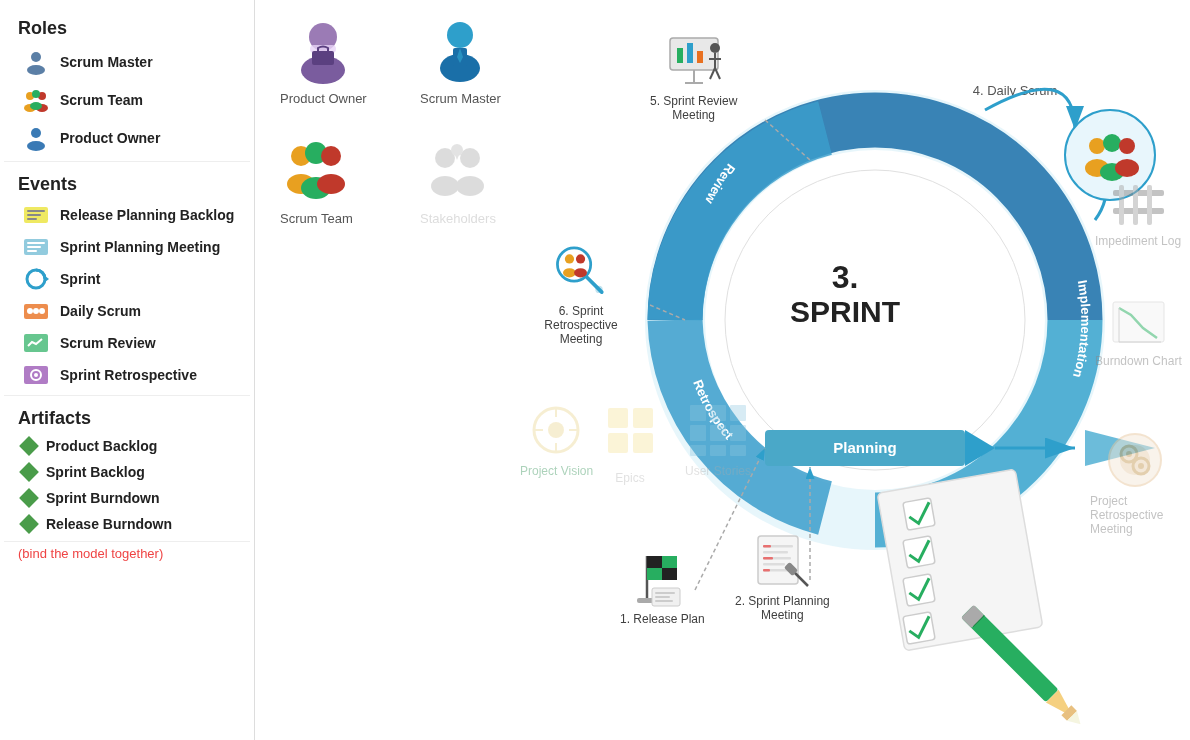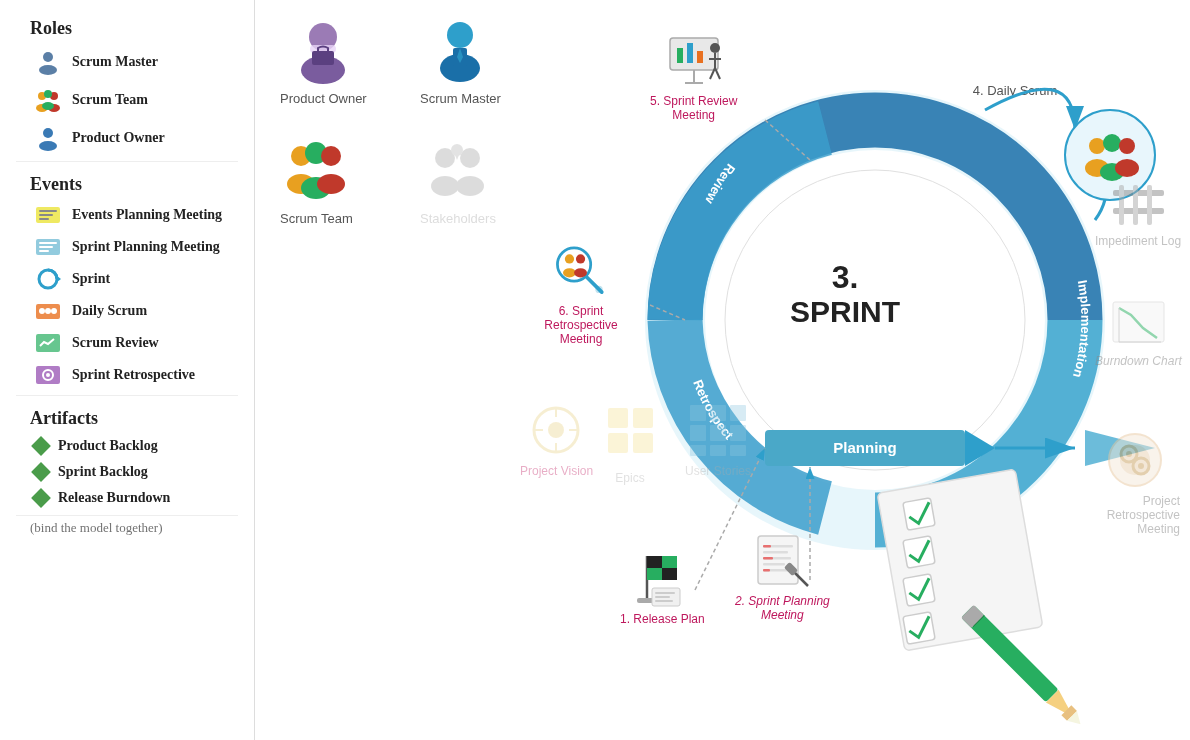--- a/index.html
+++ b/index.html
@@ -11,23 +11,22 @@
       overflow: hidden;
       display: flex;
     }
 
     
     #sidebar {
       width: 255px;
       min-width: 255px;
       height: 740px;
       border-right: 1px solid #ddd;
-      padding: 10px 16px;
+      padding: 10px 4px;
       overflow-y: auto;
-      font-family: Liberation Serif, serif;
     }
     .sidebar-section-title {
       font-size: 18px;
       font-weight: bold;
       padding: 8px 14px 4px;
       color: #222;
     }
     .sidebar-item {
       display: flex;
       align-items: center;
@@ -108,21 +107,21 @@
     }
     .event-icon {
       width: 60px;
       height: 60px;
       display: flex;
       align-items: center;
       justify-content: center;
     }
     .event-label {
       font-size: 12px;
-      color: #be185d;
+      color: #404040;
       text-align: center;
       max-width: 100px;
     }
 
     
     svg.diagram-svg {
       position: absolute;
       top: 0; left: 0;
       width: 935px;
       height: 740px;
@@ -133,21 +132,21 @@
     .right-artifact {
       position: absolute;
       display: flex;
       flex-direction: column;
       align-items: center;
       gap: 4px;
     }
     .right-artifact-label {
       font-size: 12px;
       color: #888;
-      text-align: right;
+      text-align: left;
     }
 
     
     .checklist-img {
       position: absolute;
       bottom: 0;
       right: 0;
       width: 330px;
       height: 280px;
     }
@@ -200,21 +199,21 @@
 
   <div class="sidebar-item">
     <div class="icon-rect">
       <svg width="28" height="20" viewBox="0 0 28 20">
         <rect x="2" y="2" width="24" height="16" rx="2" fill="#e8e020" opacity="0.7"></rect>
         <rect x="5" y="5" width="18" height="2" rx="1" fill="#888"></rect>
         <rect x="5" y="9" width="14" height="2" rx="1" fill="#888"></rect>
         <rect x="5" y="13" width="10" height="2" rx="1" fill="#888"></rect>
       </svg>
     </div>
-    <span class="sidebar-item-label">Events Planning Meeting</span>
+    <span class="sidebar-item-label">Release Planning Backlog</span>
   </div>
 
   <div class="sidebar-item">
     <div class="icon-rect">
       <svg width="28" height="20" viewBox="0 0 28 20">
         <rect x="2" y="2" width="24" height="16" rx="2" fill="#4aa8c8" opacity="0.6"></rect>
         <rect x="5" y="5" width="18" height="2" rx="1" fill="#fff"></rect>
         <rect x="5" y="9" width="14" height="2" rx="1" fill="#fff"></rect>
         <rect x="5" y="13" width="10" height="2" rx="1" fill="#fff"></rect>
       </svg>
@@ -273,26 +272,30 @@
   <div class="sidebar-item">
     <div class="diamond"></div>
     <span class="sidebar-item-label">Product Backlog</span>
   </div>
   <div class="sidebar-item">
     <div class="diamond"></div>
     <span class="sidebar-item-label">Sprint Backlog</span>
   </div>
   <div class="sidebar-item">
     <div class="diamond"></div>
+    <span class="sidebar-item-label">Sprint Burndown</span>
+  </div>
+  <div class="sidebar-item">
+    <div class="diamond"></div>
     <span class="sidebar-item-label">Release Burndown</span>
   </div>
 
   <hr class="sidebar-divider">
 
-  <div style="padding: 0 14px 8px 14px; font-size: 13px; color: #737373;">(bind the model together)</div>
+  <div style="padding: 0 14px 8px 14px; font-size: 13px; color: #ef4444;">(bind the model together)</div>
 </div>
 
 <div id="main">
 
   <svg class="diagram-svg" viewBox="0 0 935 740">
     <defs>
       <marker id="arrowhead-blue" markerWidth="8" markerHeight="6" refX="8" refY="3" orient="auto">
         <polygon points="0 0, 8 3, 0 6" fill="#2e9fcb"></polygon>
       </marker>
       <marker id="arrowhead-dark" markerWidth="8" markerHeight="6" refX="8" refY="3" orient="auto">
@@ -473,21 +476,21 @@
     <div class="event-icon">
       <svg width="55" height="55" viewBox="0 0 55 55">
         <circle cx="27" cy="27" r="22" fill="none" stroke="#e8d080" stroke-width="3"></circle>
         <line x1="27" y1="5" x2="27" y2="14" stroke="#e8d080" stroke-width="2"></line>
         <line x1="27" y1="40" x2="27" y2="49" stroke="#e8d080" stroke-width="2"></line>
         <line x1="5" y1="27" x2="14" y2="27" stroke="#e8d080" stroke-width="2"></line>
         <line x1="40" y1="27" x2="49" y2="27" stroke="#e8d080" stroke-width="2"></line>
         <circle cx="27" cy="27" r="8" fill="#e8d080"></circle>
       </svg>
     </div>
-    <div class="event-label" style="color:#be185d;">Project Vision</div>
+    <div class="event-label" style="color:#15803d;">Project Vision</div>
   </div>
 
   <div class="event-item" style="left:345px; top:400px; opacity:0.35;gap:11px;">
     <div class="event-icon">
       <svg width="55" height="55" viewBox="0 0 55 55">
         <rect x="5" y="5" width="20" height="20" rx="2" fill="#f5e090"></rect>
         <rect x="30" y="5" width="20" height="20" rx="2" fill="#f5e090"></rect>
         <rect x="5" y="30" width="20" height="20" rx="2" fill="#f5e090"></rect>
         <rect x="30" y="30" width="20" height="20" rx="2" fill="#f5e090"></rect>
       </svg>
@@ -528,21 +531,21 @@
 
         <rect x="20" y="40" width="28" height="18" rx="2" fill="#f0f0f0" stroke="#ccc" stroke-width="1"></rect>
         <rect x="23" y="44" width="20" height="2" rx="1" fill="#ccc"></rect>
         <rect x="23" y="48" width="15" height="2" rx="1" fill="#ccc"></rect>
         <rect x="23" y="52" width="18" height="2" rx="1" fill="#ccc"></rect>
       </svg>
     </div>
     <div class="event-label">1. Release Plan</div>
   </div>
 
-  <div class="event-item" style="left:480px; top:530px;font-style:italic;">
+  <div class="event-item" style="left:480px; top:530px;">
     <div class="event-icon">
       <svg width="58" height="58" viewBox="0 0 58 58">
 
         <rect x="5" y="5" width="40" height="48" rx="3" fill="#f5f5f5" stroke="#ccc" stroke-width="1.5"></rect>
         <rect x="10" y="14" width="30" height="2.5" rx="1" fill="#ddd"></rect>
         <rect x="10" y="20" width="25" height="2.5" rx="1" fill="#ddd"></rect>
         <rect x="10" y="26" width="28" height="2.5" rx="1" fill="#ddd"></rect>
         <rect x="10" y="32" width="22" height="2.5" rx="1" fill="#ddd"></rect>
         <rect x="10" y="38" width="26" height="2.5" rx="1" fill="#ddd"></rect>
 
@@ -562,21 +565,21 @@
 
       <rect x="2" y="10" width="51" height="6" rx="2" fill="#888"></rect>
       <rect x="2" y="28" width="51" height="6" rx="2" fill="#888"></rect>
       <rect x="8" y="5" width="5" height="40" rx="2" fill="#aaa"></rect>
       <rect x="22" y="5" width="5" height="40" rx="2" fill="#aaa"></rect>
       <rect x="36" y="5" width="5" height="40" rx="2" fill="#aaa"></rect>
     </svg>
     <div class="right-artifact-label">Impediment Log</div>
   </div>
 
-  <div class="right-artifact" style="left:840px; top:300px; opacity:0.5;font-style:italic;">
+  <div class="right-artifact" style="left:840px; top:300px; opacity:0.5;">
     <svg width="55" height="50" viewBox="0 0 55 50">
       <rect x="2" y="2" width="51" height="40" rx="2" fill="#f5f5f5" stroke="#ccc" stroke-width="1"></rect>
       <polyline points="8,8 20,15 32,28 46,38" fill="none" stroke="#27ae60" stroke-width="2.5"></polyline>
       <line x1="8" y1="8" x2="8" y2="42" stroke="#aaa" stroke-width="1"></line>
       <line x1="8" y1="42" x2="50" y2="42" stroke="#aaa" stroke-width="1"></line>
     </svg>
     <div class="right-artifact-label">Burndown Chart</div>
   </div>
 
   <div class="right-artifact" style="left:835px; top:430px; opacity:0.5;">

